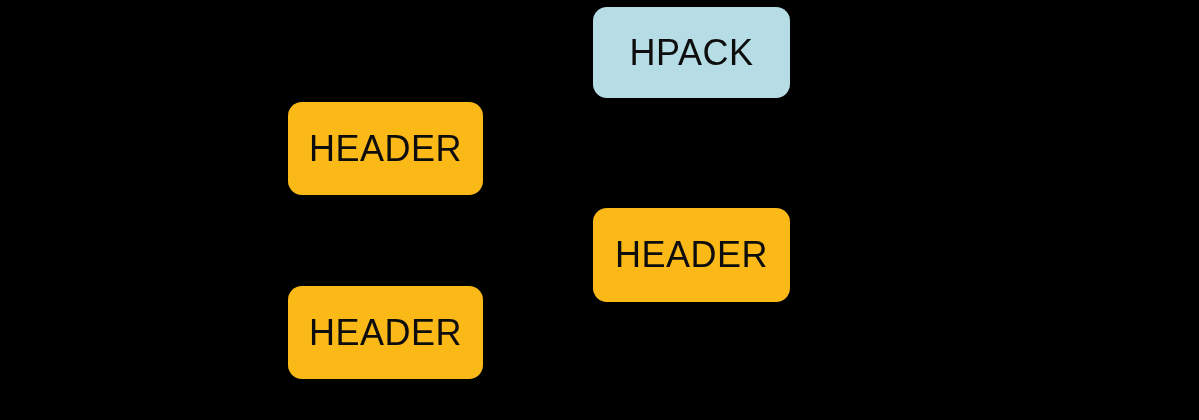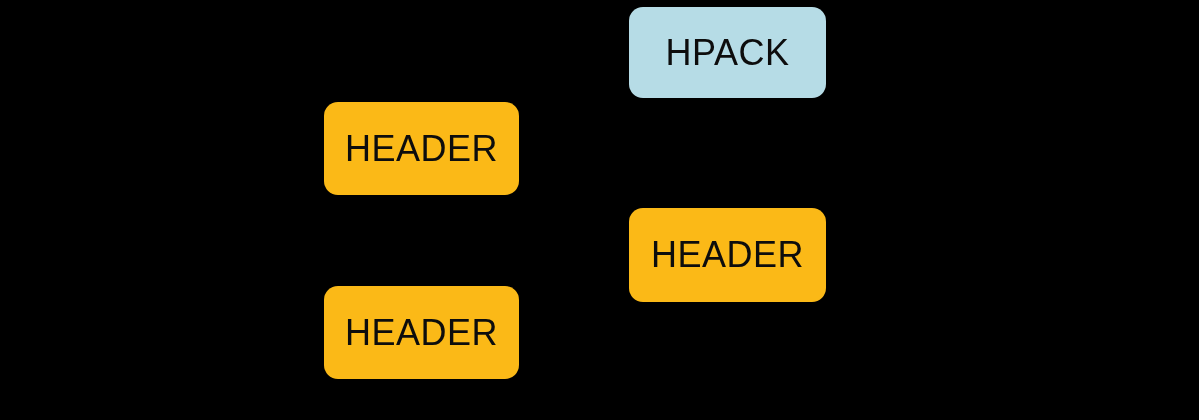--- a/index.html
+++ b/index.html
@@ -15,21 +15,20 @@
     overflow: hidden;
     font-family: "Liberation Sans", "DejaVu Sans", sans-serif;
   }
   .node {
     position: absolute;
     display: flex;
     align-items: center;
     justify-content: center;
     border-radius: 14px;
     box-sizing: border-box;
-    margin-left: 36px;
   }
   .node .label {
     font-size: 36px;
     font-weight: 400;
     letter-spacing: 0.5px;
     color: #0d0d0d;
     line-height: 1;
     user-select: none;
   }
   .node-hpack {

